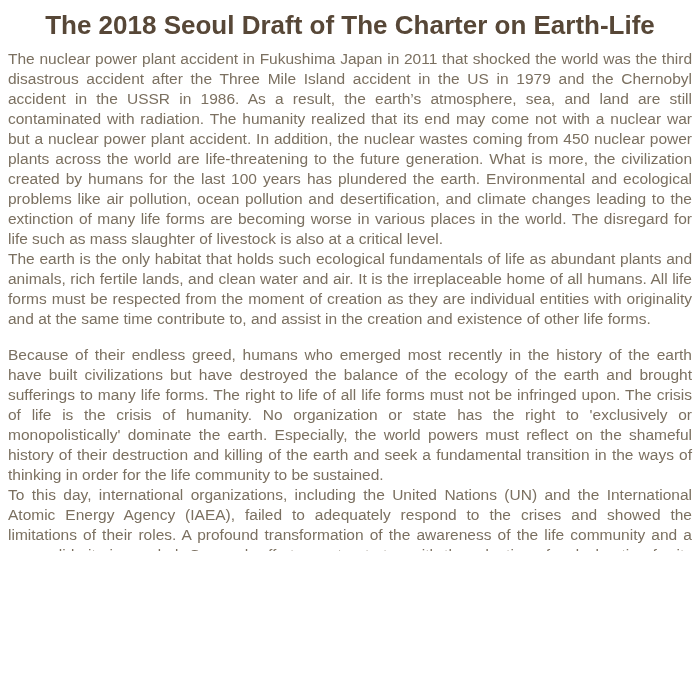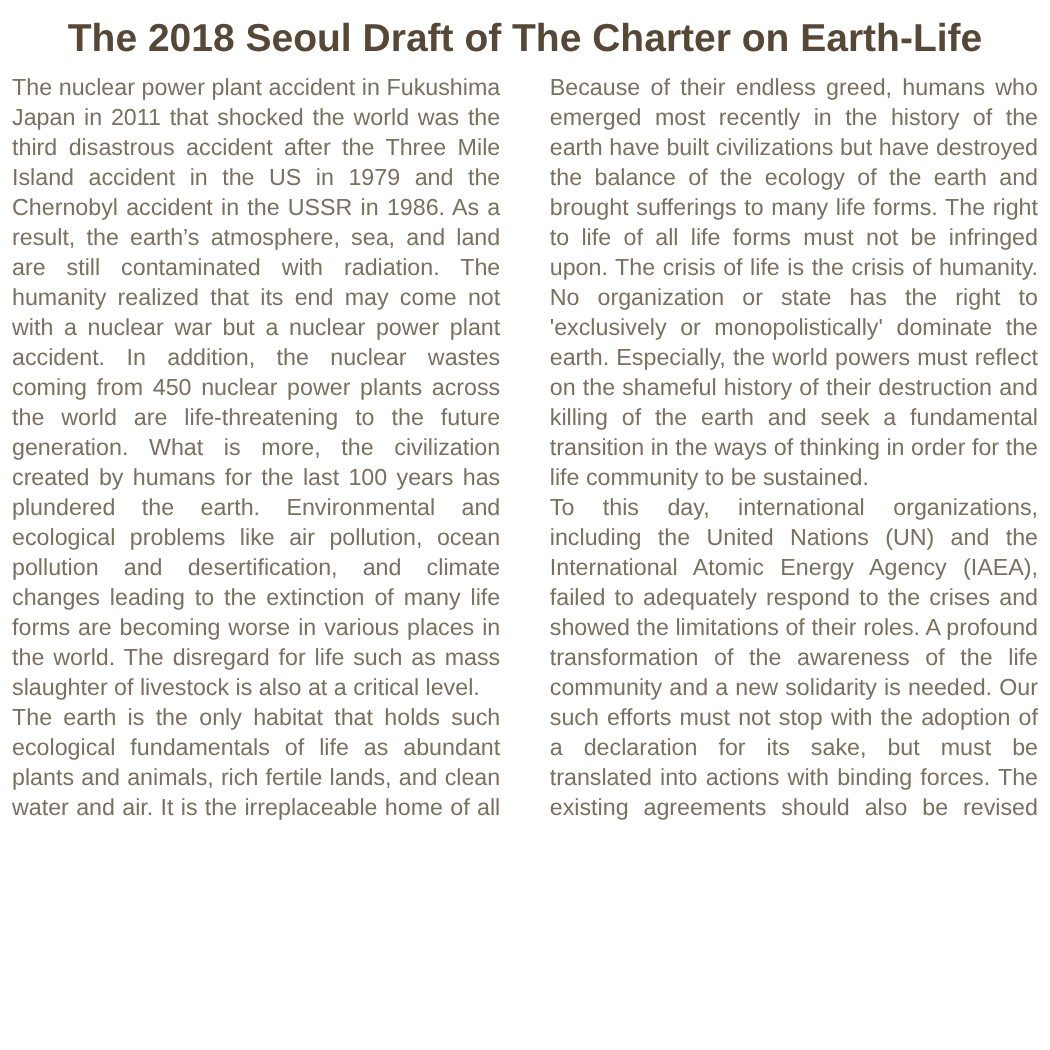--- a/index.html
+++ b/index.html
@@ -26,22 +26,23 @@
     margin: 4px 0 9px 0;
     text-align: center;
     font-size: 26px;
     line-height: 30px;
     font-weight: bold;
     color: var(--title-color);
     letter-spacing: 0px;
   }
   .columns {
     display: flex;
-    gap: 33px;
+    gap: 16px;
     padding: 0 2px;
+    flex-direction: column;
   }
   .col {
     flex: 1 1 0;
     min-width: 0;
     color: var(--body-color);
     font-size: 15.5px;
     line-height: 20px;
     text-align: justify;
     text-justify: inter-word;
   }

